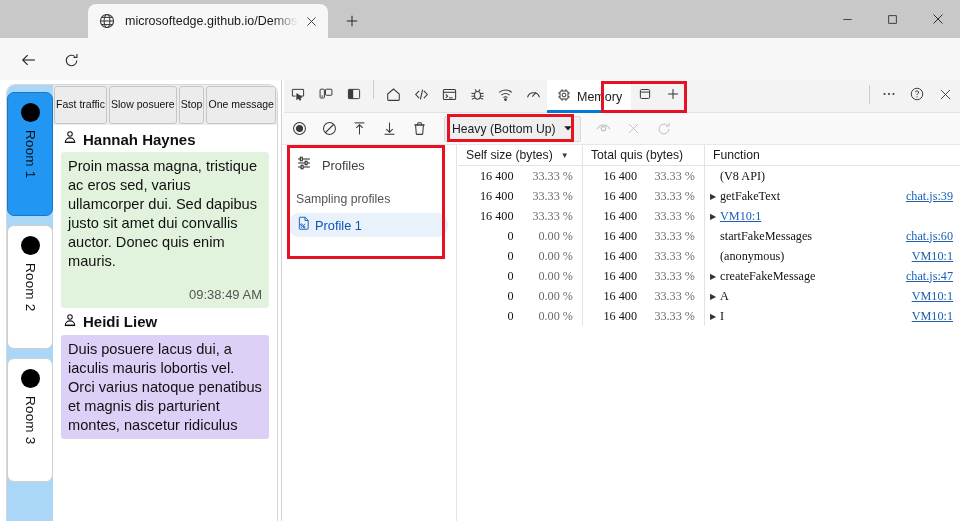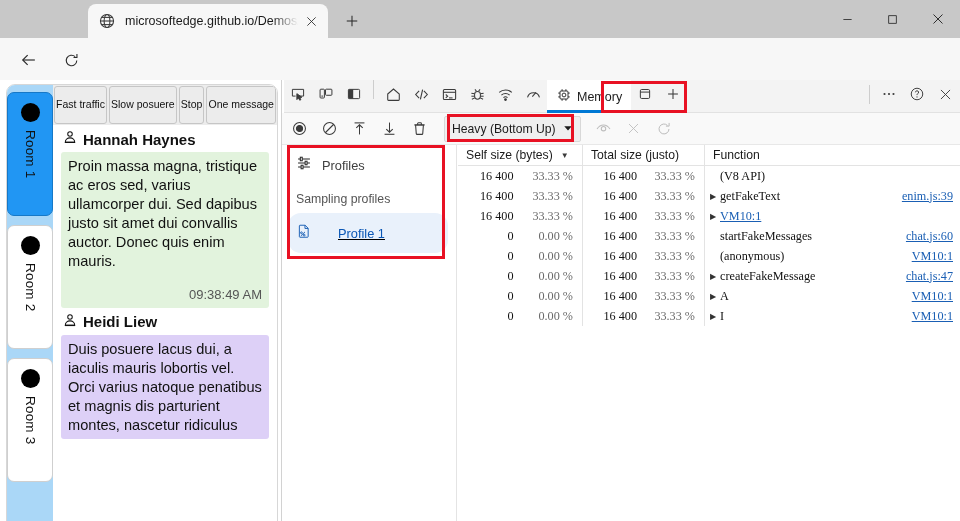--- a/index.html
+++ b/index.html
@@ -136,22 +136,22 @@
   }
 
   .profiles {
     position: absolute; left: 0; top: 65px; width: 175px; height: 376px;
     background: #fff; border-right: 1px solid #e4e4e4;
   }
   .prof-head { display: flex; align-items: center; gap: 10px; padding: 10px 0 0 14px; }
   .prof-head-label { font-size: 12.8px; color: #404040; }
   .prof-sec { font-size: 12.3px; color: #555; padding: 17px 0 0 14px; }
   .prof-item {
-    margin: 7px 8px 0 6px; height: 40px; border-radius: 13px; background: #e9f1fb;
-    display: flex; align-items: center; gap: 26px; padding-left: 8px; text-decoration: underline;
+    margin: 7px 8px 0 6px; height: 24px; border-radius: 13px; background: #e9f1fb;
+    display: flex; align-items: center; gap: 3px; padding-left: 8px;
   }
   .prof-item-label { font-size: 12.8px; color: #0b57b5; }
 
   .grid { position: absolute; left: 176px; top: 65px; width: 503px; height: 376px; background: #fff; }
   .grid-head { display: flex; height: 21px; border-bottom: 1px solid #e3e3e3; background: #fff; }
   .gh {
     font-size: 12.2px; color: #1b1b1b; display: flex; align-items: center;
     padding-left: 8px; border-right: 1px solid #e3e3e3; white-space: nowrap;
   }
   .gh .caret { margin-left: 8px; font-size: 8px; color: #3b3b3b; }
@@ -559,21 +559,21 @@
       </div>
     </div>
 
     <div class="grid">
       <div class="grid-head">
         <div class="gh col-self">
           <span>Self size (bytes)</span>
           <span class="caret">▼</span>
         </div>
         <div class="gh col-total">
-          <span>Total size (justo)</span>
+          <span>Total quis (bytes)</span>
         </div>
         <div class="gh col-fn">
           <span>Function</span>
         </div>
       </div>
 
       <div id="grid-body">
           <div class="grow">
             <div class="gc col-self">
               <div class="gc num" style="border-right: none;">16 400</div>
@@ -597,21 +597,21 @@
               <div class="gc pct" style="border-right: none;">33.33 %</div>
             </div>
             <div class="gc col-total">
               <div class="gc num" style="border-right: none;">16 400</div>
               <div class="gc pct" style="border-right: none;">33.33 %</div>
             </div>
             <div class="gc col-fn">
               <div class="fn">
                 <span class="tri">▶</span>
                 <span class="fn-name">getFakeText</span>
-                <span class="fn-link">enim.js:39</span>
+                <span class="fn-link">chat.js:39</span>
               </div>
             </div>
           </div>
           <div class="grow">
             <div class="gc col-self">
               <div class="gc num" style="border-right: none;">16 400</div>
               <div class="gc pct" style="border-right: none;">33.33 %</div>
             </div>
             <div class="gc col-total">
               <div class="gc num" style="border-right: none;">16 400</div>

